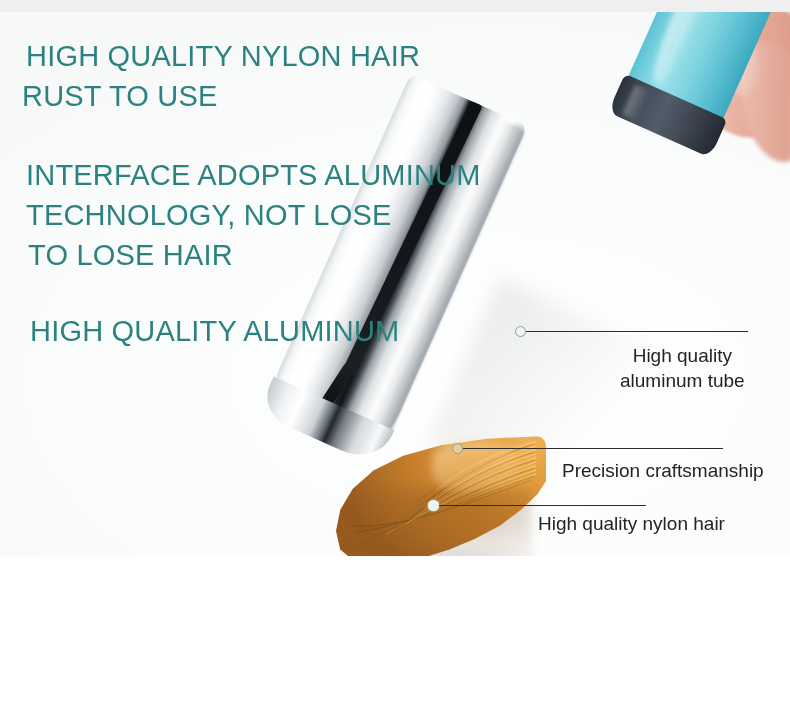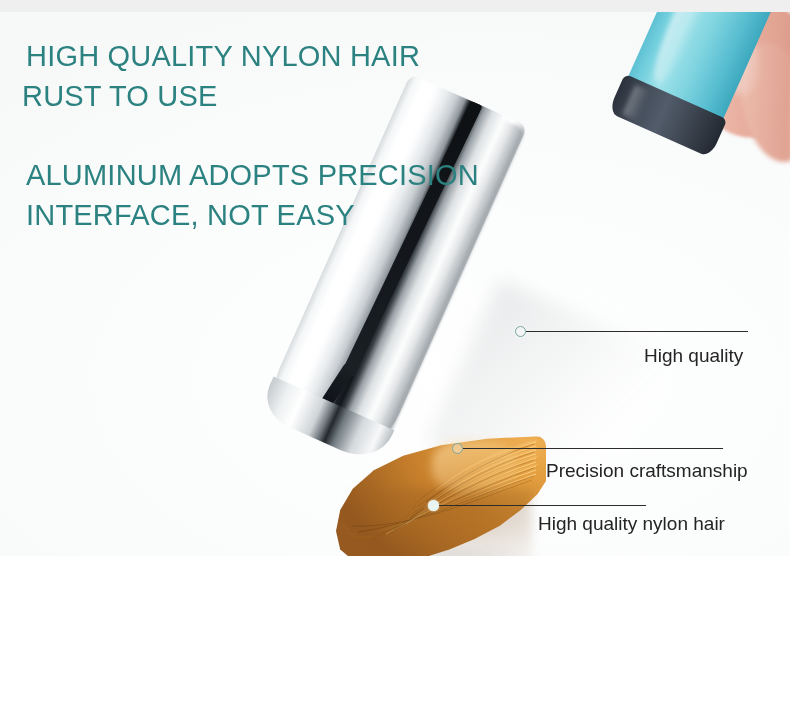--- a/index.html
+++ b/index.html
@@ -298,26 +298,26 @@
     font-size:19px;
     line-height:25px;
     font-weight:400;
     white-space:nowrap;
   }
   .callout-text.two-line { text-align:center; }
 
   
   #co1 .marker-ring { left:515px; top:326px; }
   #co1 .lead-line   { left:526px; top:331px; width:222px; }
-  #co1 .callout-text{ left:620px; top:343px;margin-left:24px; }
+  #co1 .callout-text{ left:620px; top:343px; }
 
   
   #co2 .marker-ring { left:452px; top:443px; }
   #co2 .lead-line   { left:463px; top:448px; width:260px; }
-  #co2 .callout-text{ left:546px; top:458px; }
+  #co2 .callout-text{ left:562px; top:458px; }
 
   
   #co3 .marker-dot  { left:428px; top:500px; }
   #co3 .lead-line   { left:439px; top:505px; width:207px; }
   #co3 .callout-text{ left:538px; top:511px; }
 </style>
 </head>
 <body>
 
 <div id="stage">
@@ -414,33 +414,36 @@
   <div class="top-strip"></div>
 
   <div class="copy">
 
     <div class="copy-block" id="block1">
       <div class="copy-line">HIGH QUALITY NYLON HAIR</div>
       <div class="copy-line">RUST TO USE</div>
     </div>
 
     <div class="copy-block" id="block2">
-      <div class="copy-line">ALUMINUM ADOPTS PRECISION</div>
-      <div class="copy-line">INTERFACE, NOT EASY</div>
+      <div class="copy-line">INTERFACE ADOPTS ALUMINUM</div>
+      <div class="copy-line">TECHNOLOGY, NOT LOSE</div>
+      <div class="copy-line">TO LOSE HAIR</div>
     </div>
 
     <div class="copy-block" id="block3">
+      <div class="copy-line">HIGH QUALITY ALUMINUM</div>
     </div>
   </div>
 
   <div class="callout" id="co1">
     <div class="marker-ring"></div>
     <div class="lead-line"></div>
     <div class="callout-text two-line">
       <div>High quality</div>
+      <div>aluminum tube</div>
     </div>
   </div>
 
   <div class="callout" id="co2">
     <div class="marker-ring"></div>
     <div class="lead-line"></div>
     <div class="callout-text">Precision craftsmanship</div>
   </div>
 
   <div class="callout" id="co3">

